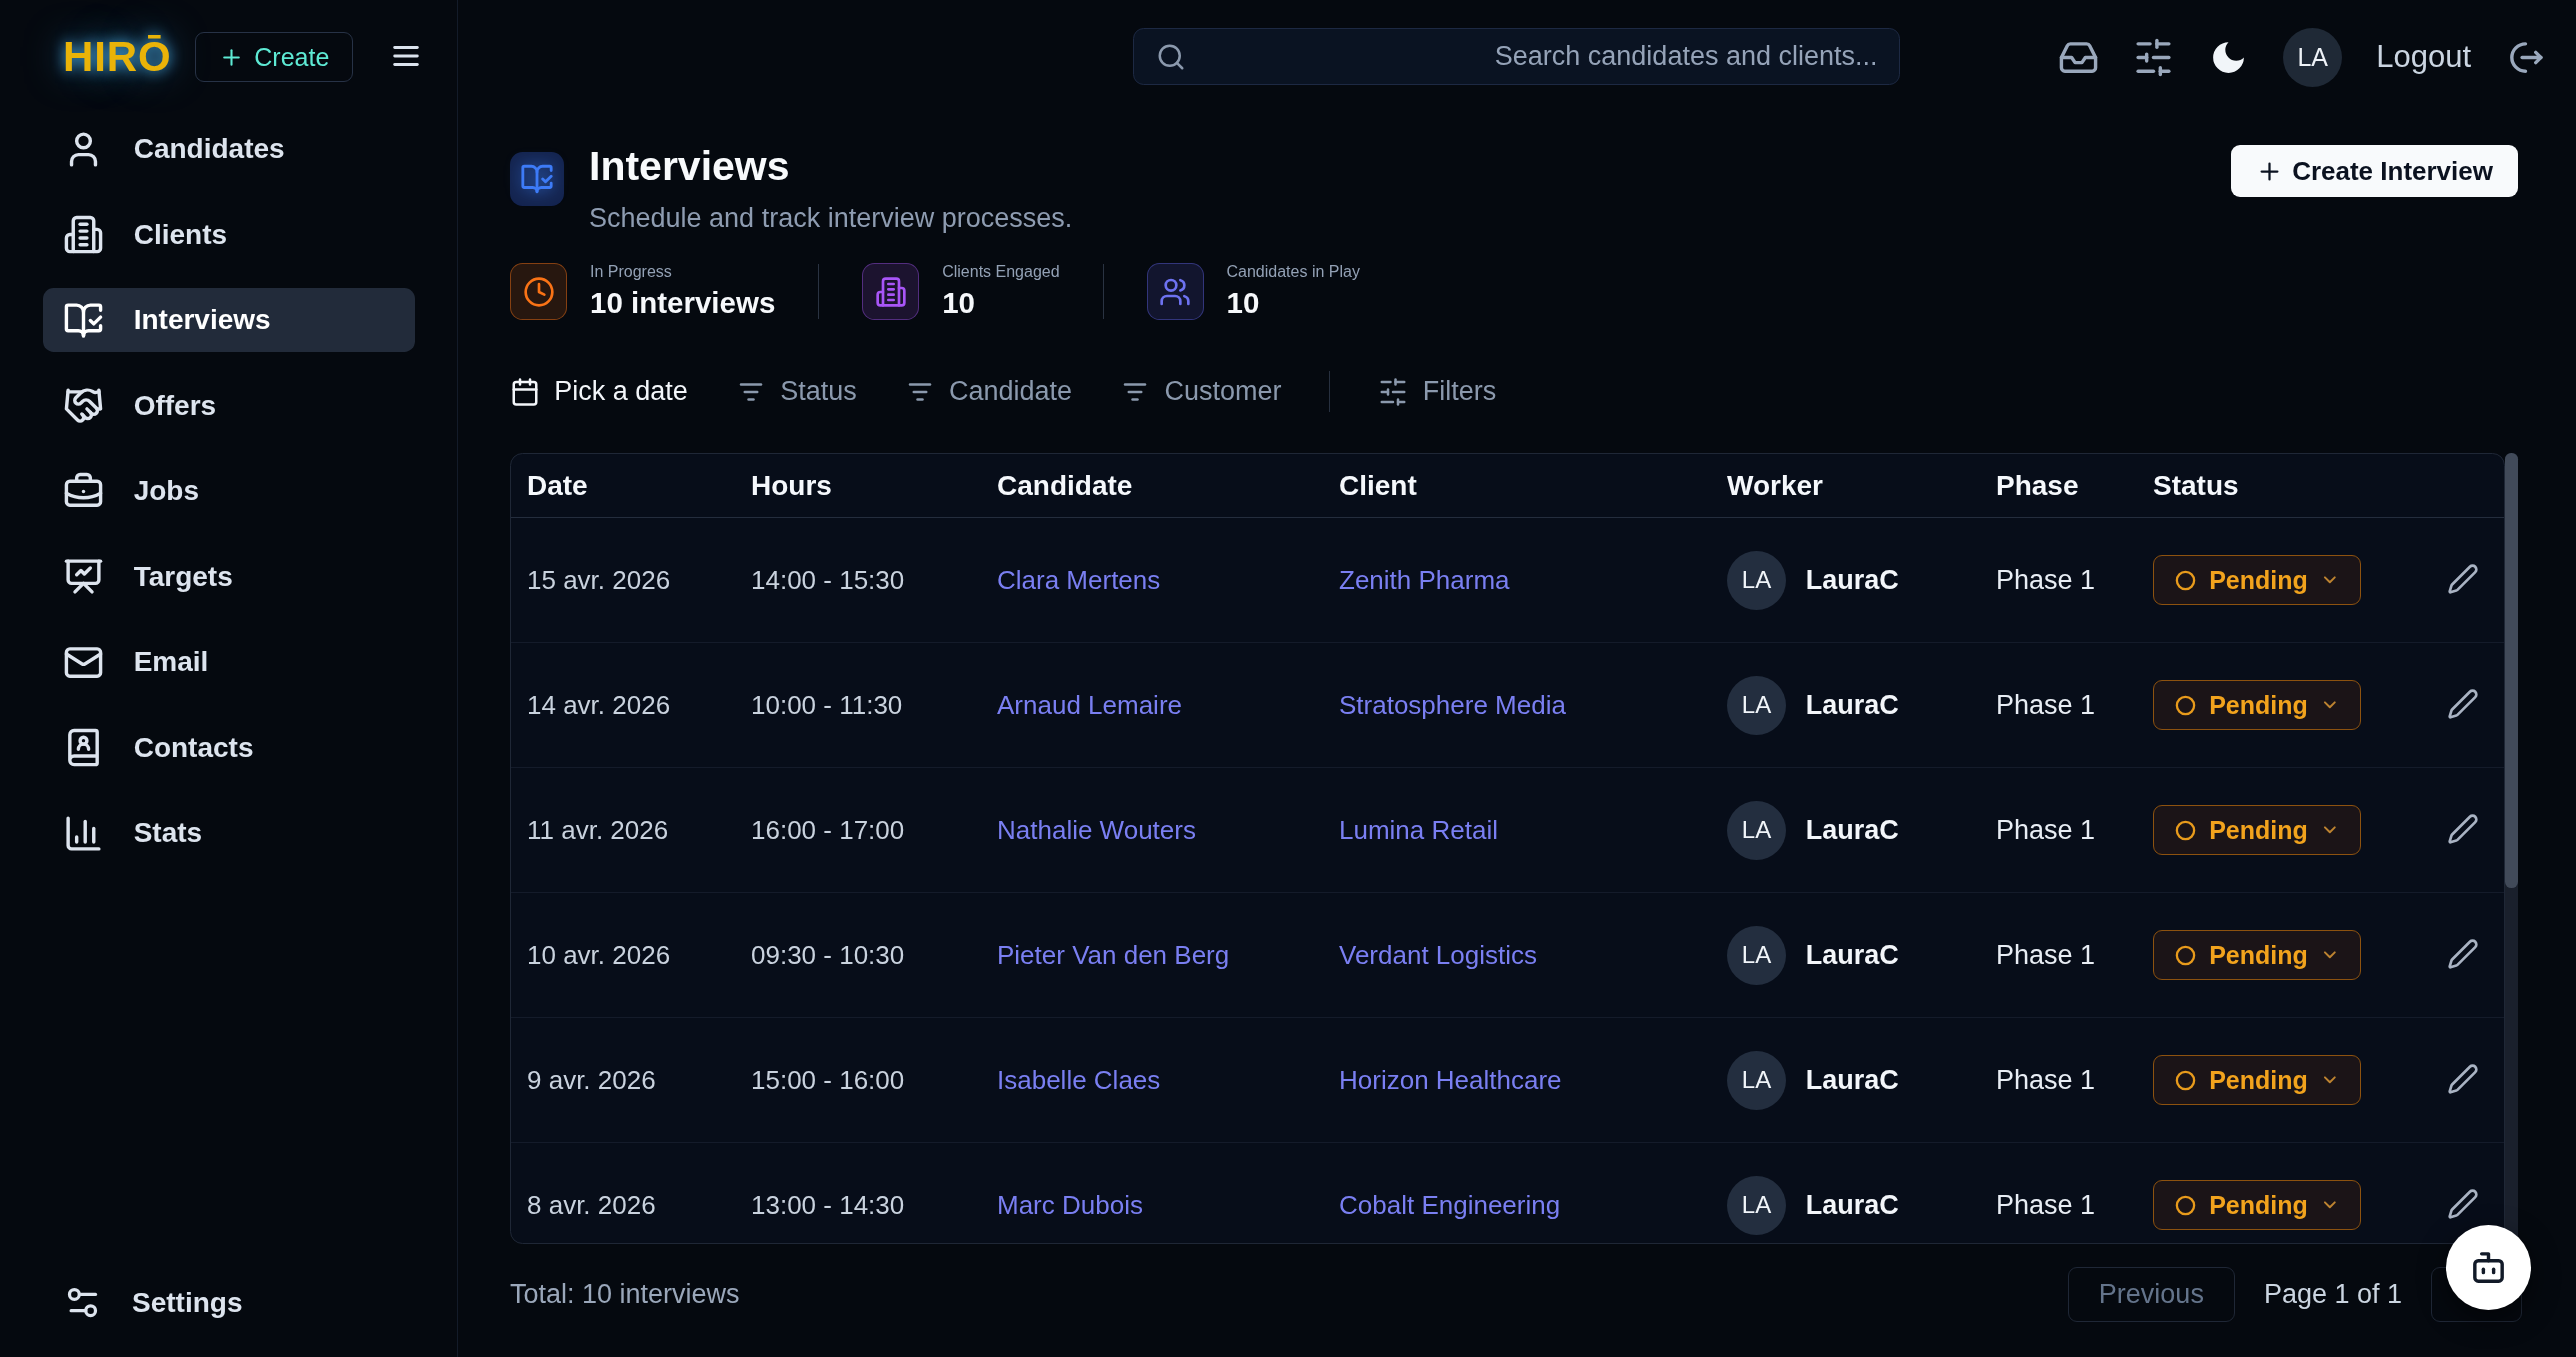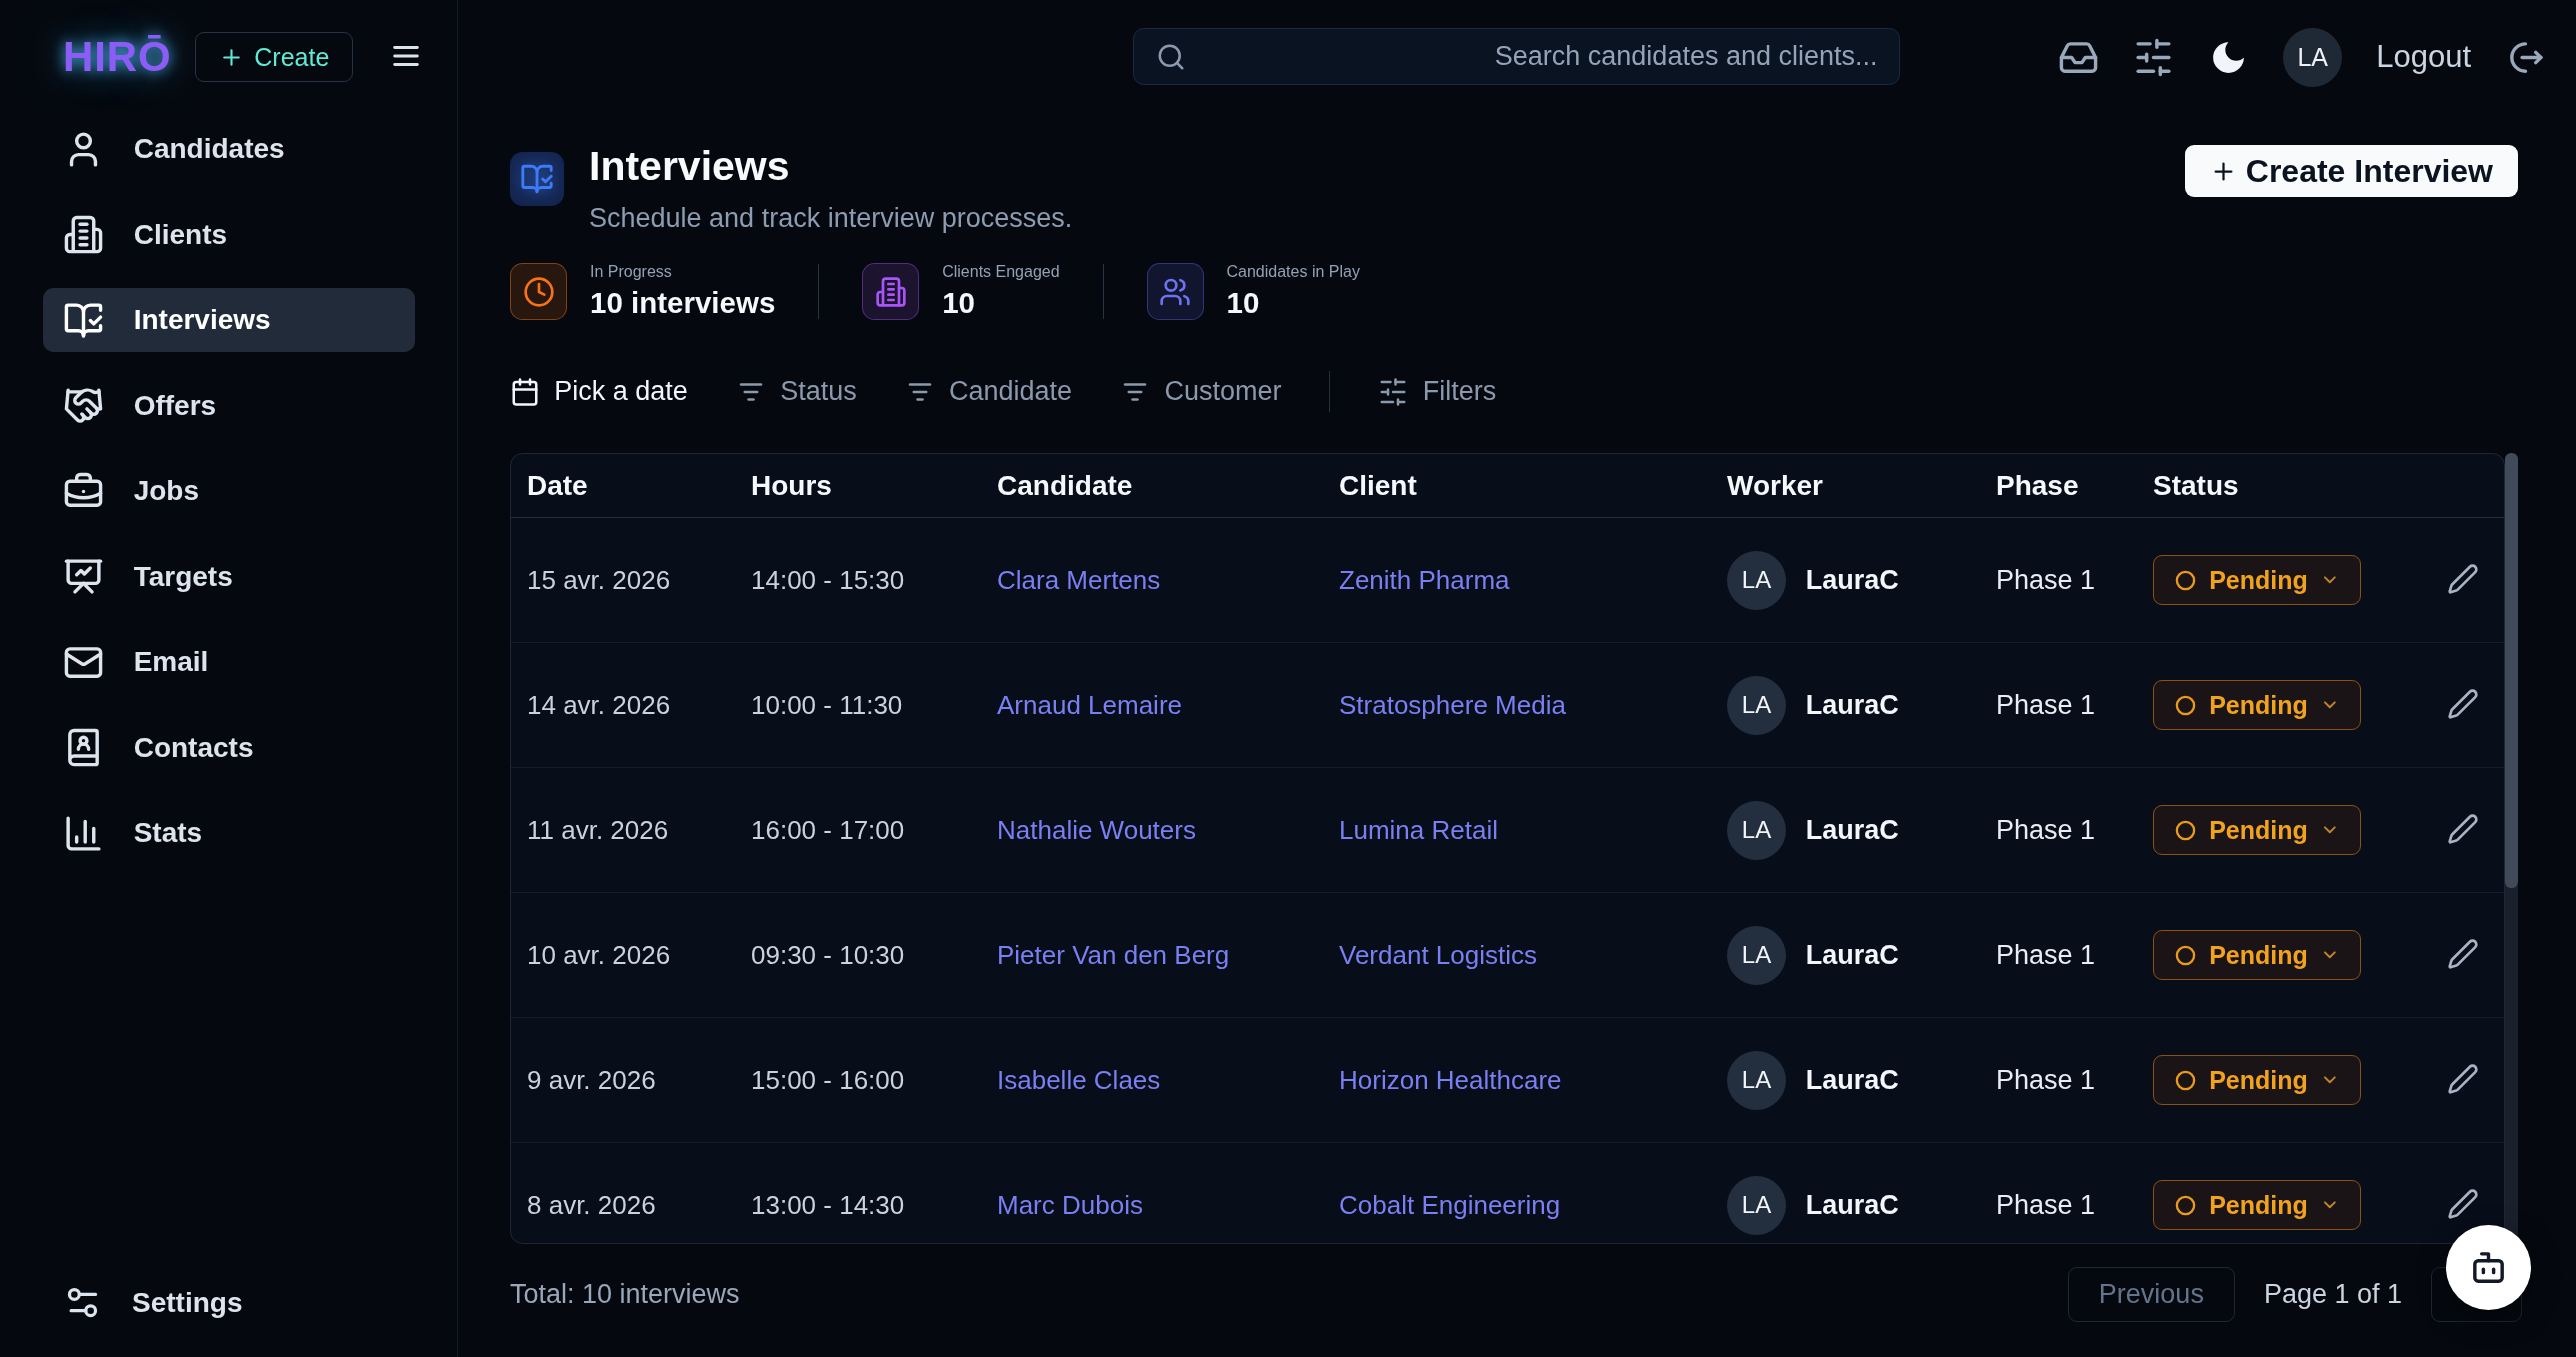--- a/index.html
+++ b/index.html
@@ -3,21 +3,21 @@
 <meta charset="utf-8">
 <style>
   * { margin:0; padding:0; box-sizing:border-box; }
   html,body { width:2576px; height:1358px; overflow:hidden; background:#05090f;
     font-family:"Liberation Sans","DejaVu Sans",sans-serif; color:#e8edf5; }
 
   
   .sidebar { position:absolute; left:0; top:0; width:458px; height:1358px;
     background:#05090f; border-right:0.9px solid #131b29; }
   .side-top { display:flex; align-items:center; gap:23px; padding:32px 0 0 63px; }
-  .logo { font-size:42px; font-weight:800; letter-spacing:0.9px; color:#8b5cf6;
+  .logo { font-size:42px; font-weight:800; letter-spacing:0.9px; color:#eab308;
     text-shadow:0 0 14.3px rgba(80,190,255,.95), 0 0 38px rgba(80,190,255,.55); }
   .btn-create { display:flex; align-items:center; gap:10.7px; height:50px; padding:0 23px;
     background:transparent; border:0.9px solid #273246; border-radius:9px; color:#5eead4;
     font-size:25px; font-weight:500; font-family:inherit; cursor:pointer; }
   .hamburger { margin-left:12.5px; background:none; border:none; color:#dbe3ed; cursor:pointer; }
   .nav { position:absolute; top:117px; left:43px; width:372px; display:flex; flex-direction:column; gap:21.5px; }
   .nav-item { display:flex; align-items:center; gap:30px; height:64px; padding:0 19.7px;
     border-radius:10.7px; color:#dde4ee; font-size:28px; font-weight:700; cursor:pointer; }
   .nav-item svg { width:41px; height:41px; flex:0 0 auto; }
   .nav-item.active { background:#222b3a; color:#ffffff; }
@@ -43,21 +43,21 @@
 
   
   .page-head { position:absolute; left:510px; top:143px; display:flex; gap:25px; }
   .page-icon { width:54px; height:54px; margin-top:9px; border-radius:12.5px; background:#14244f;
     display:flex; align-items:center; justify-content:center; color:#3d7bf7; }
   .page-icon svg { width:34px; height:34px; filter:drop-shadow(0 0 7.2px rgba(59,130,246,.8)); }
   .page-title { font-size:41px; font-weight:700; color:#f8fafc; }
   .page-sub { margin-top:12.5px; font-size:27px; color:#8e9cb1; }
   .btn-create-interview { position:absolute; right:58px; top:145px; height:52px; padding:0 25px;
     display:flex; align-items:center; gap:9px; background:#f8fafc; color:#0b1220;
-    border:none; border-radius:9px; font-size:32px; font-weight:600; font-family:inherit; cursor:pointer; }
+    border:none; border-radius:9px; font-size:26px; font-weight:600; font-family:inherit; cursor:pointer; }
 
   
   .stats { position:absolute; left:510px; top:263px; display:flex; align-items:center; gap:43px; }
   .stat { display:flex; align-items:center; gap:23px; }
   .stat-ico { width:57px; height:57px; border-radius:12.5px; display:flex; align-items:center; justify-content:center; }
   .stat-ico svg { width:32px; height:32px; }
   .stat-ico.orange { background:rgba(249,115,22,.14); border:0.9px solid rgba(249,115,22,.45); color:#f97316; }
   .stat-ico.purple { background:rgba(168,85,247,.14); border:0.9px solid rgba(168,85,247,.4); color:#a855f7; }
   .stat-ico.indigo { background:rgba(99,102,241,.14); border:0.9px solid rgba(99,102,241,.4); color:#6d72f0; }
   .stat-label { font-size:16px; color:#93a1b5; }

